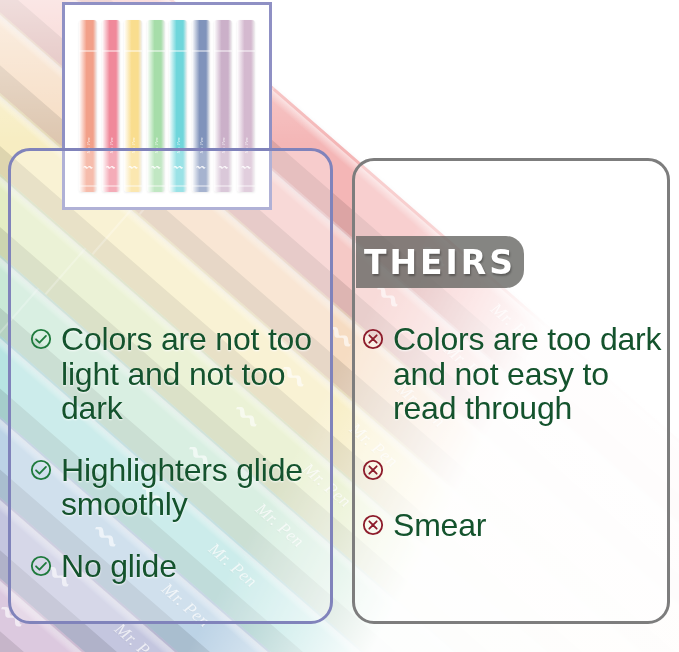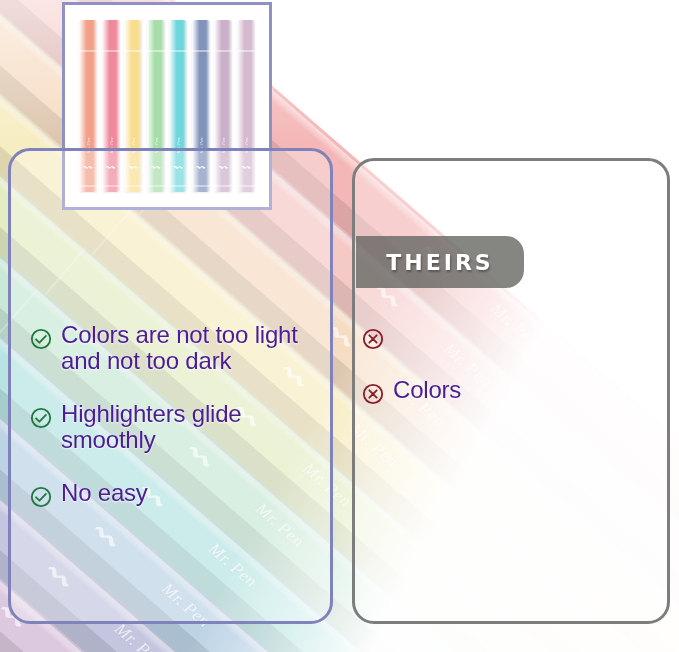--- a/index.html
+++ b/index.html
@@ -129,32 +129,32 @@
   #badge-ours{
     left:12px;top:232px;width:140px;height:52px;
     background:#7b7fb6;
     border-radius:0 18px 18px 0;
     font-size:31px;
   }
   #badge-theirs{
     left:356px;top:236px;width:168px;height:52px;
     background:rgba(103,103,99,.80);
     border-radius:0 18px 18px 0;
-    font-size:22px;
+    font-size:33px;
   }
 
   .list{position:absolute;z-index:50;}
   #list-ours{left:30px;top:322px;width:300px;}
   #list-theirs{left:362px;top:322px;width:300px;}
 
   .item{display:flex;align-items:flex-start;margin-bottom:27px;}
   .item .ico{flex:0 0 auto;width:22px;height:22px;margin-right:9px;margin-top:6px;}
   .item .txt{
     font-family:"Liberation Sans",sans-serif;
-    font-size:24px;line-height:1.08;color:#4c1d95;
+    font-size:32px;line-height:1.08;color:#14532d;
     letter-spacing:-.2px;
     text-shadow:0 1px 2px rgba(255,255,255,.85);
   }
   #list-ours .item .txt{max-width:272px;}
   #list-theirs .item .txt{max-width:288px;}
 </style>
 </head>
 <body>
 
 <div id="stage">
@@ -330,32 +330,39 @@
             <circle cx="12" cy="12" r="10" fill="none" stroke="#1f7a3d" stroke-width="2"></circle>
             <path d="M6.6 12.3 L10.3 16 L17.4 8.6" fill="none" stroke="#1f7a3d" stroke-width="2" stroke-linecap="round" stroke-linejoin="round"></path>
           </svg></span>
         <span class="txt">Highlighters glide smoothly</span>
       </div>
       <div class="item">
         <span class="ico"><svg viewBox="0 0 24 24" width="22" height="22">
             <circle cx="12" cy="12" r="10" fill="none" stroke="#1f7a3d" stroke-width="2"></circle>
             <path d="M6.6 12.3 L10.3 16 L17.4 8.6" fill="none" stroke="#1f7a3d" stroke-width="2" stroke-linecap="round" stroke-linejoin="round"></path>
           </svg></span>
-        <span class="txt">No easy</span>
+        <span class="txt">No glide</span>
       </div>
     </div>
   <div class="list" id="list-theirs">
       <div class="item">
         <span class="ico"><svg viewBox="0 0 24 24" width="22" height="22">
             <circle cx="12" cy="12" r="10" fill="none" stroke="#8d1c2b" stroke-width="2"></circle>
             <path d="M8 8 L16 16 M16 8 L8 16" fill="none" stroke="#8d1c2b" stroke-width="2" stroke-linecap="round"></path>
           </svg></span>
+        <span class="txt">Colors are too dark and not easy to read through</span>
       </div>
       <div class="item">
         <span class="ico"><svg viewBox="0 0 24 24" width="22" height="22">
             <circle cx="12" cy="12" r="10" fill="none" stroke="#8d1c2b" stroke-width="2"></circle>
             <path d="M8 8 L16 16 M16 8 L8 16" fill="none" stroke="#8d1c2b" stroke-width="2" stroke-linecap="round"></path>
           </svg></span>
-        <span class="txt">Colors</span>
+      </div>
+      <div class="item">
+        <span class="ico"><svg viewBox="0 0 24 24" width="22" height="22">
+            <circle cx="12" cy="12" r="10" fill="none" stroke="#8d1c2b" stroke-width="2"></circle>
+            <path d="M8 8 L16 16 M16 8 L8 16" fill="none" stroke="#8d1c2b" stroke-width="2" stroke-linecap="round"></path>
+          </svg></span>
+        <span class="txt">Smear</span>
       </div>
     </div>
 
 </div>
 
 </body></html>

